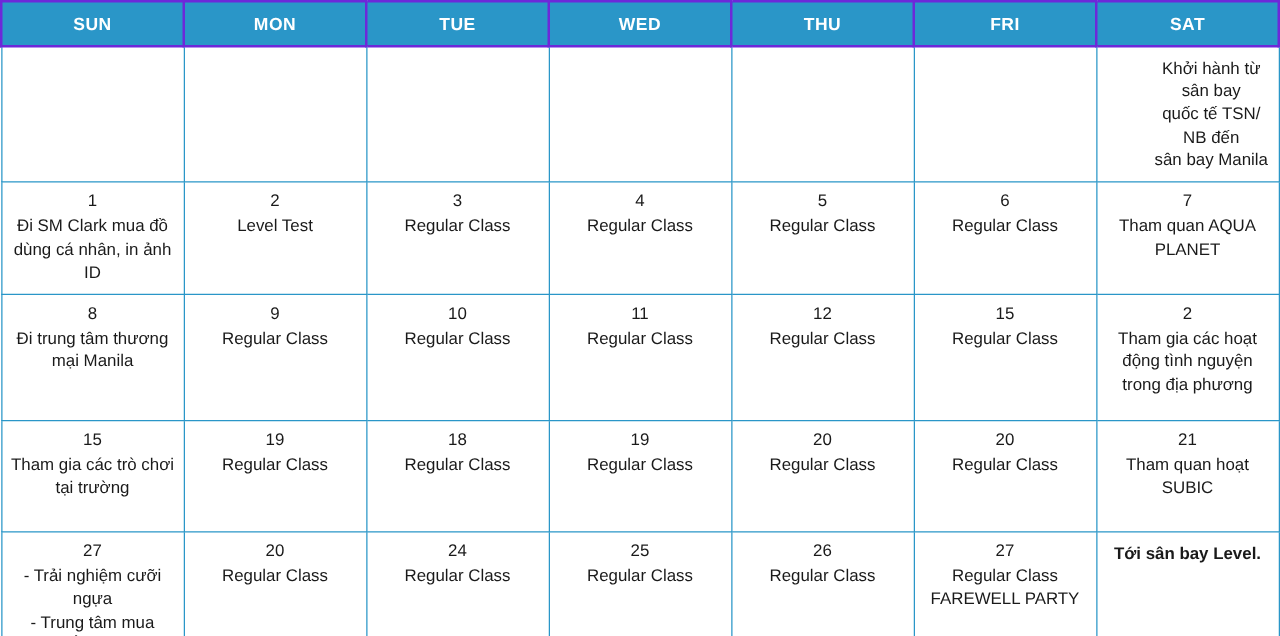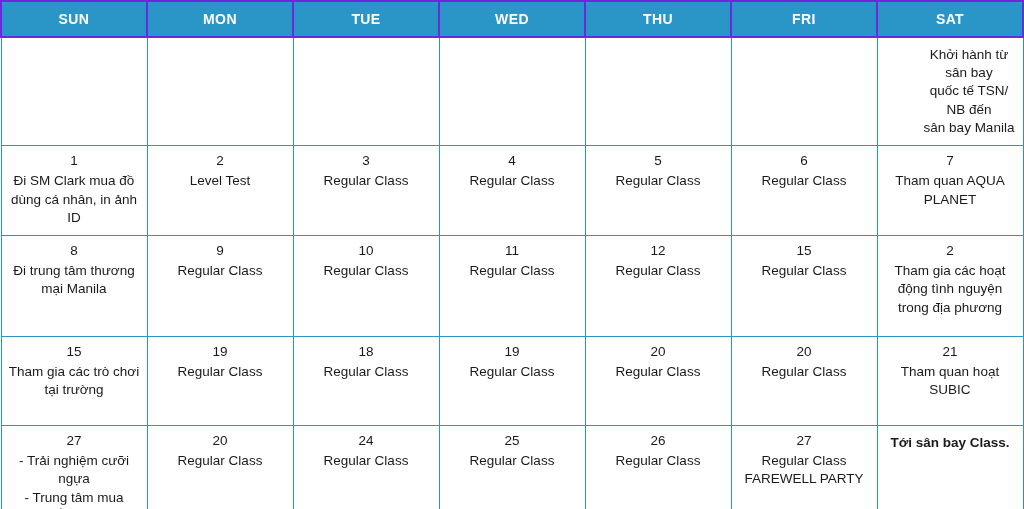--- a/index.html
+++ b/index.html
@@ -234,18 +234,18 @@
         <span class="daynum">26</span>
         <span class="note">Regular Class</span>
       </td>
       <td>
         <span class="daynum">27</span>
         <span class="note">Regular Class
 FAREWELL PARTY</span>
       </td>
       <td class="bold">
         <span class="daynum"></span>
-        <span class="note">Tới sân bay Class.</span>
+        <span class="note">Tới sân bay Level.</span>
       </td>
     </tr>
 
   </tbody>
 </table>
 
 </body></html>

